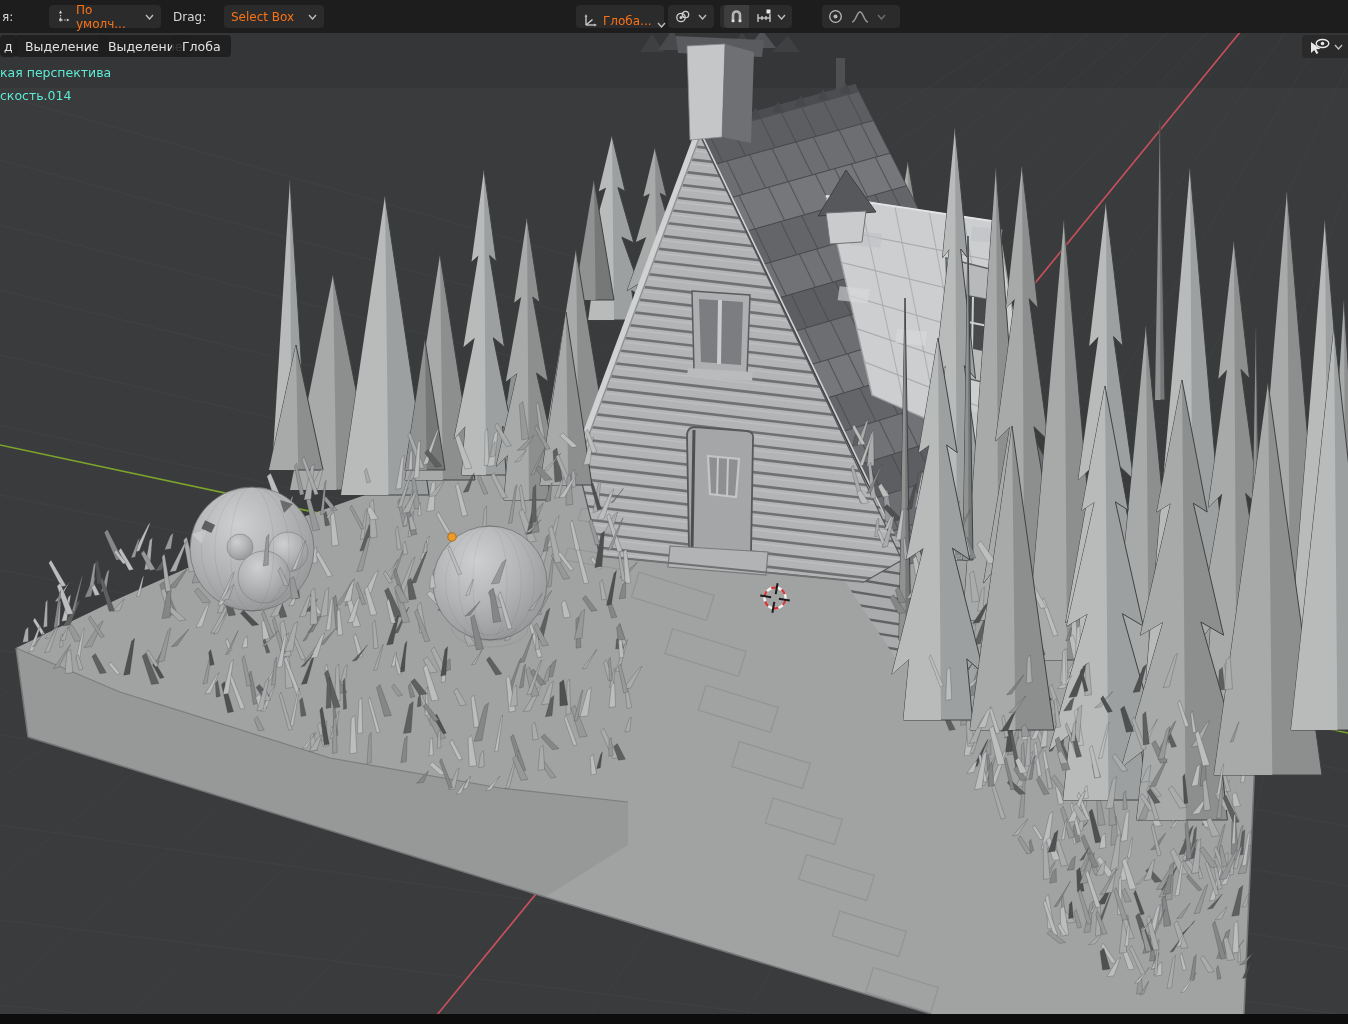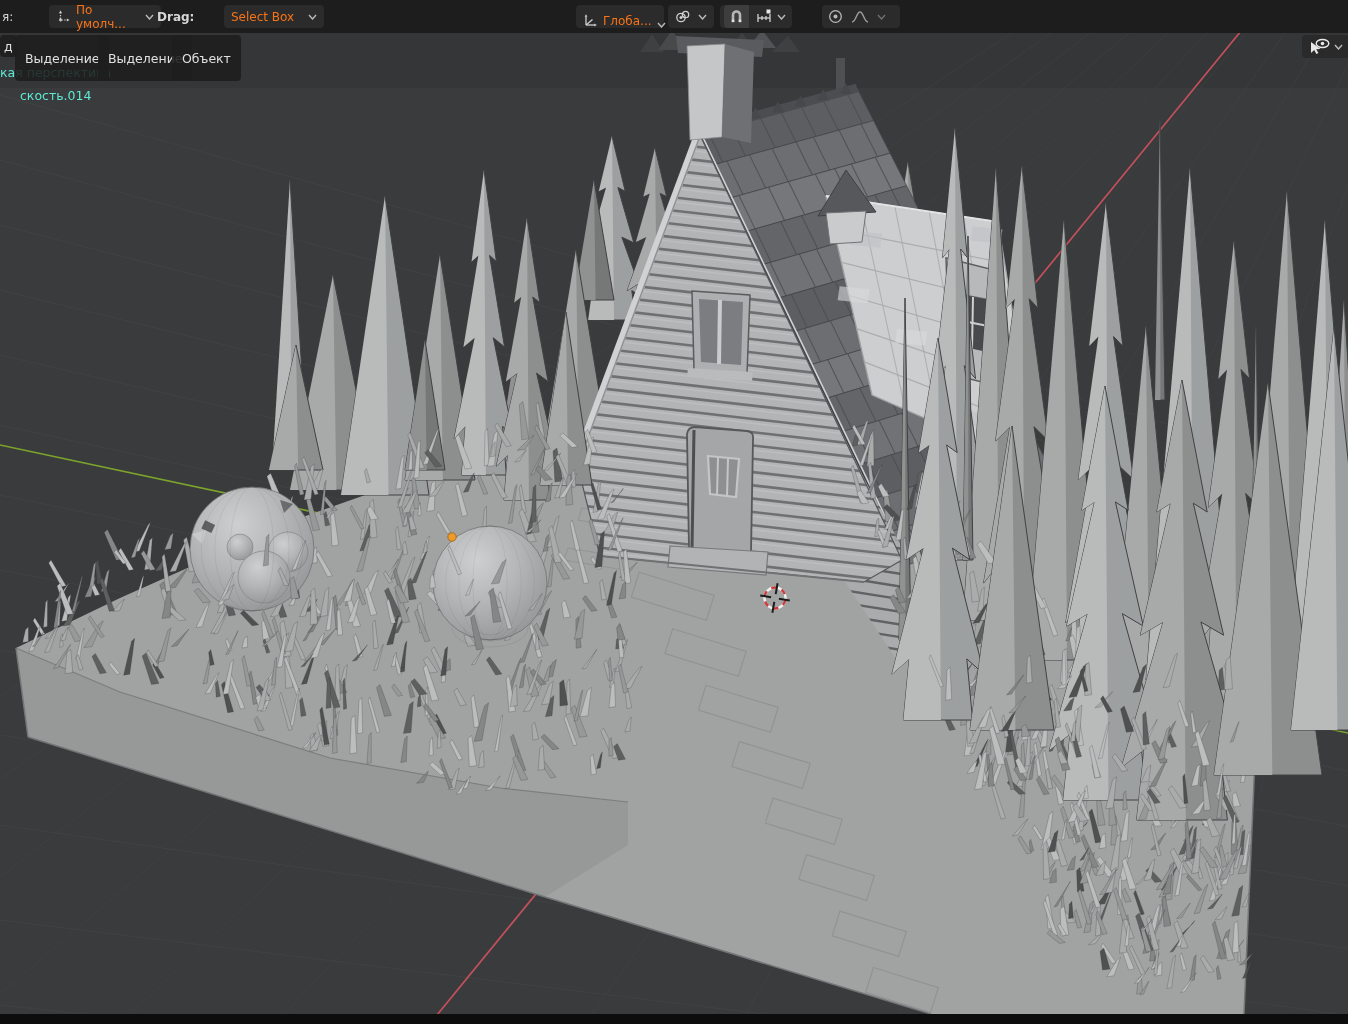--- a/index.html
+++ b/index.html
@@ -10,28 +10,28 @@
   
   #toolbar{position:absolute;left:0;top:0;width:1348px;height:33px;background:var(--header-bg,#1d1d1d);z-index:30;}
   .tb-label{position:absolute;top:0;height:33px;display:flex;align-items:center;color:#d6d6d6;font-size:12px;}
   .tb-btn{position:absolute;top:5px;height:23px;box-sizing:border-box;display:flex;align-items:center;gap:5px;
           background:var(--btn-bg,#2b2b2b);border-radius:4px;padding:0 7px;color:#f97316;font-size:12px;cursor:default;}
   .tb-btn svg{flex:0 0 auto;}
   .seg{display:flex;align-items:center;height:23px;padding:0 5px;}
   .seg.lit{background:#3d3d3d;border-radius:4px 0 0 4px;}
   
   .menu-btn{position:absolute;top:35px;height:22px;display:flex;align-items:center;
-            background:rgba(30,30,30,.88);border-radius:4px;padding:12px 10px;color:#e0e0e0;font-size:12.5px;z-index:25;cursor:default;}
+            background:rgba(30,30,30,.88);border-radius:4px;padding:0 10px;color:#e0e0e0;font-size:12.5px;z-index:25;cursor:default;}
   #menu-view{padding:0 4px;}
   #vis-btn{position:absolute;top:35px;left:1302px;width:62px;height:23px;display:flex;align-items:center;gap:4px;
            background:rgba(40,40,40,.85);border-radius:4px;padding:0 6px;z-index:25;}
   
   .vp-text{position:absolute;left:0;color:#5eead4;font-size:12.5px;z-index:20;line-height:1;}
   #vp-line1{top:67px;}
-  #vp-line2{top:90px;padding-left:20px;}
+  #vp-line2{top:90px;}
   #bottom-strip{position:absolute;left:0;bottom:0;width:1348px;height:10px;background:#0d0d0d;z-index:30;}
 </style>
 </head>
 <body>
 
 <div id="app">
 
   <div id="scene-svg"><svg width="1348" height="1024" viewBox="0 0 1348 1024">
         <defs>
           <radialGradient id="sphg" cx="0.38" cy="0.30" r="0.85">
@@ -1401,21 +1401,21 @@
           <path d="M13.5 11 L10.8 9.4 L10.8 12.6 Z" stroke="none"></path>
           <circle cx="4.5" cy="11" r="1.4" stroke="none"></circle>
         </g>
       </svg>
       <span>По умолч...</span>
       <svg width="9" height="6" viewBox="0 0 9 6">
           <polyline points="1,1 4.5,5 8,1" fill="none" stroke="#bbbbbb" stroke-width="1.4"></polyline>
         </svg>
     </div>
 
-    <div class="tb-label" style="left:157px;font-weight:bold;">Drag:</div>
+    <div class="tb-label" style="left:173px;">Drag:</div>
 
     <div class="tb-btn" style="left:224px;width:100px;justify-content:space-between;">
       <span>Select Box</span>
       <svg width="9" height="6" viewBox="0 0 9 6">
           <polyline points="1,1 4.5,5 8,1" fill="none" stroke="#bbbbbb" stroke-width="1.4"></polyline>
         </svg>
     </div>
 
     <div class="tb-btn" style="left:576px;width:88px;align-items:flex-end;">
       <svg width="15" height="15" viewBox="0 0 15 15">
@@ -1483,21 +1483,21 @@
       </svg>
       <svg width="9" height="6" viewBox="0 0 9 6">
           <polyline points="1,1 4.5,5 8,1" fill="none" stroke="#6f6f6f" stroke-width="1.4"></polyline>
         </svg>
     </div>
   </div>
 
   <div class="menu-btn" id="menu-view" style="left:0px;">д</div>
   <div class="menu-btn" style="left:15px;">Выделение</div>
   <div class="menu-btn" style="left:98px;">Выделение</div>
-  <div class="menu-btn" style="left:172px;">Объект</div>
+  <div class="menu-btn" style="left:172px;">Глоба</div>
 
   <div id="vis-btn">
     <svg width="22" height="18" viewBox="0 0 22 18">
       <path d="M3 4 L3 15 L6.2 12 L8.4 16 L10.4 15 L8.2 11.2 L12.5 11 Z" fill="#e8e8e8"></path>
       <ellipse cx="14.5" cy="5.5" rx="6.3" ry="4" fill="none" stroke="#e8e8e8" stroke-width="1.4"></ellipse>
       <circle cx="14.5" cy="5.5" r="1.8" fill="#e8e8e8"></circle>
     </svg>
     <svg width="9" height="6" viewBox="0 0 9 6">
         <polyline points="1,1 4.5,5 8,1" fill="none" stroke="#bbbbbb" stroke-width="1.4"></polyline>
       </svg>

